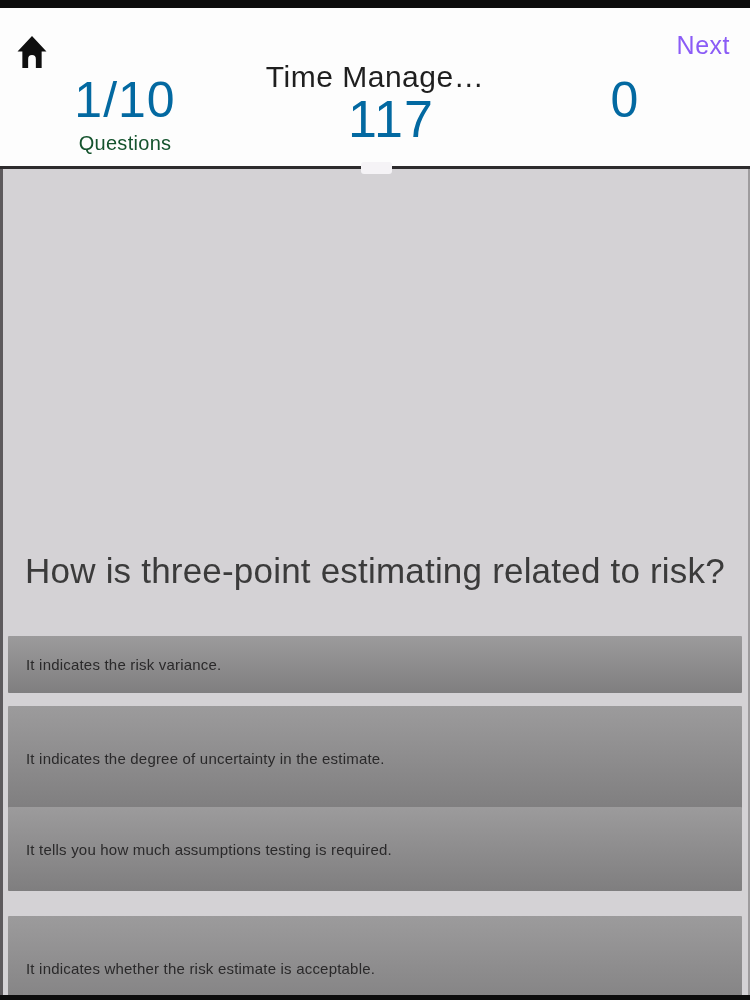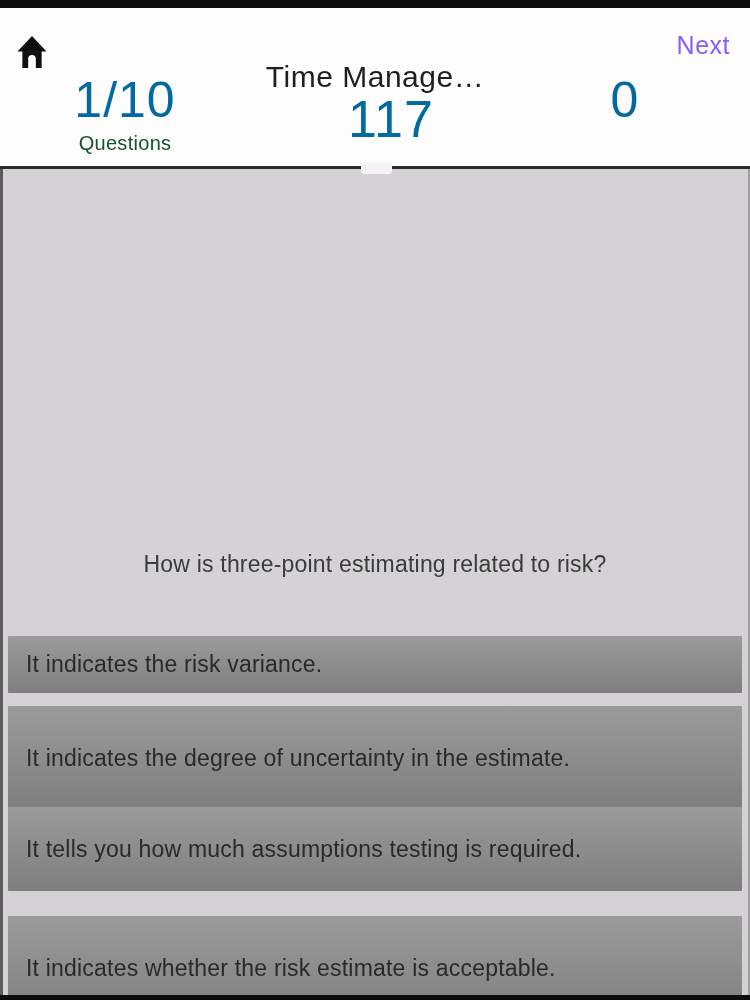--- a/index.html
+++ b/index.html
@@ -69,34 +69,34 @@
 
   
   .content {
     position: absolute; top: 169px; left: 0; right: 0; height: 826px;
     background: #d4d2d5;
     box-shadow: inset 3px 0 0 rgba(62,60,62,0.8), inset -2px 0 0 rgba(104,102,104,0.5);
   }
   .question {
     position: absolute; top: 382px; left: 10px; right: 10px;
     text-align: center;
-    font-size: 23px; letter-spacing: 0.2px;
+    font-size: 35px; letter-spacing: 0.2px;
     color: #3b3b3b;
     z-index: 1;
   }
 
   
   .answer {
     position: absolute; left: 8px; width: 734px;
     display: flex; align-items: center;
     padding: 0 24px 0 18px;
     background: linear-gradient(180deg, #9c9b9c 0%, #8f8e8f 45%, #7f7e7f 100%);
     border: none; border-radius: 1px;
     font-family: inherit;
-    font-size: 23px; letter-spacing: 0.2px; text-align: left;
+    font-size: 15px; letter-spacing: 0.2px; text-align: left;
     color: #2a292a;
     cursor: pointer;
     z-index: 2;
   }
   .answer-1 { top: 636px; height: 57px; }
   .answer-2 { top: 698px; height: 104px; margin-top: 8px; }
   .answer-3 { top: 807px; height: 84px; }
   .answer-4 { top: 916px; height: 104px; }
 </style>
 </head>

